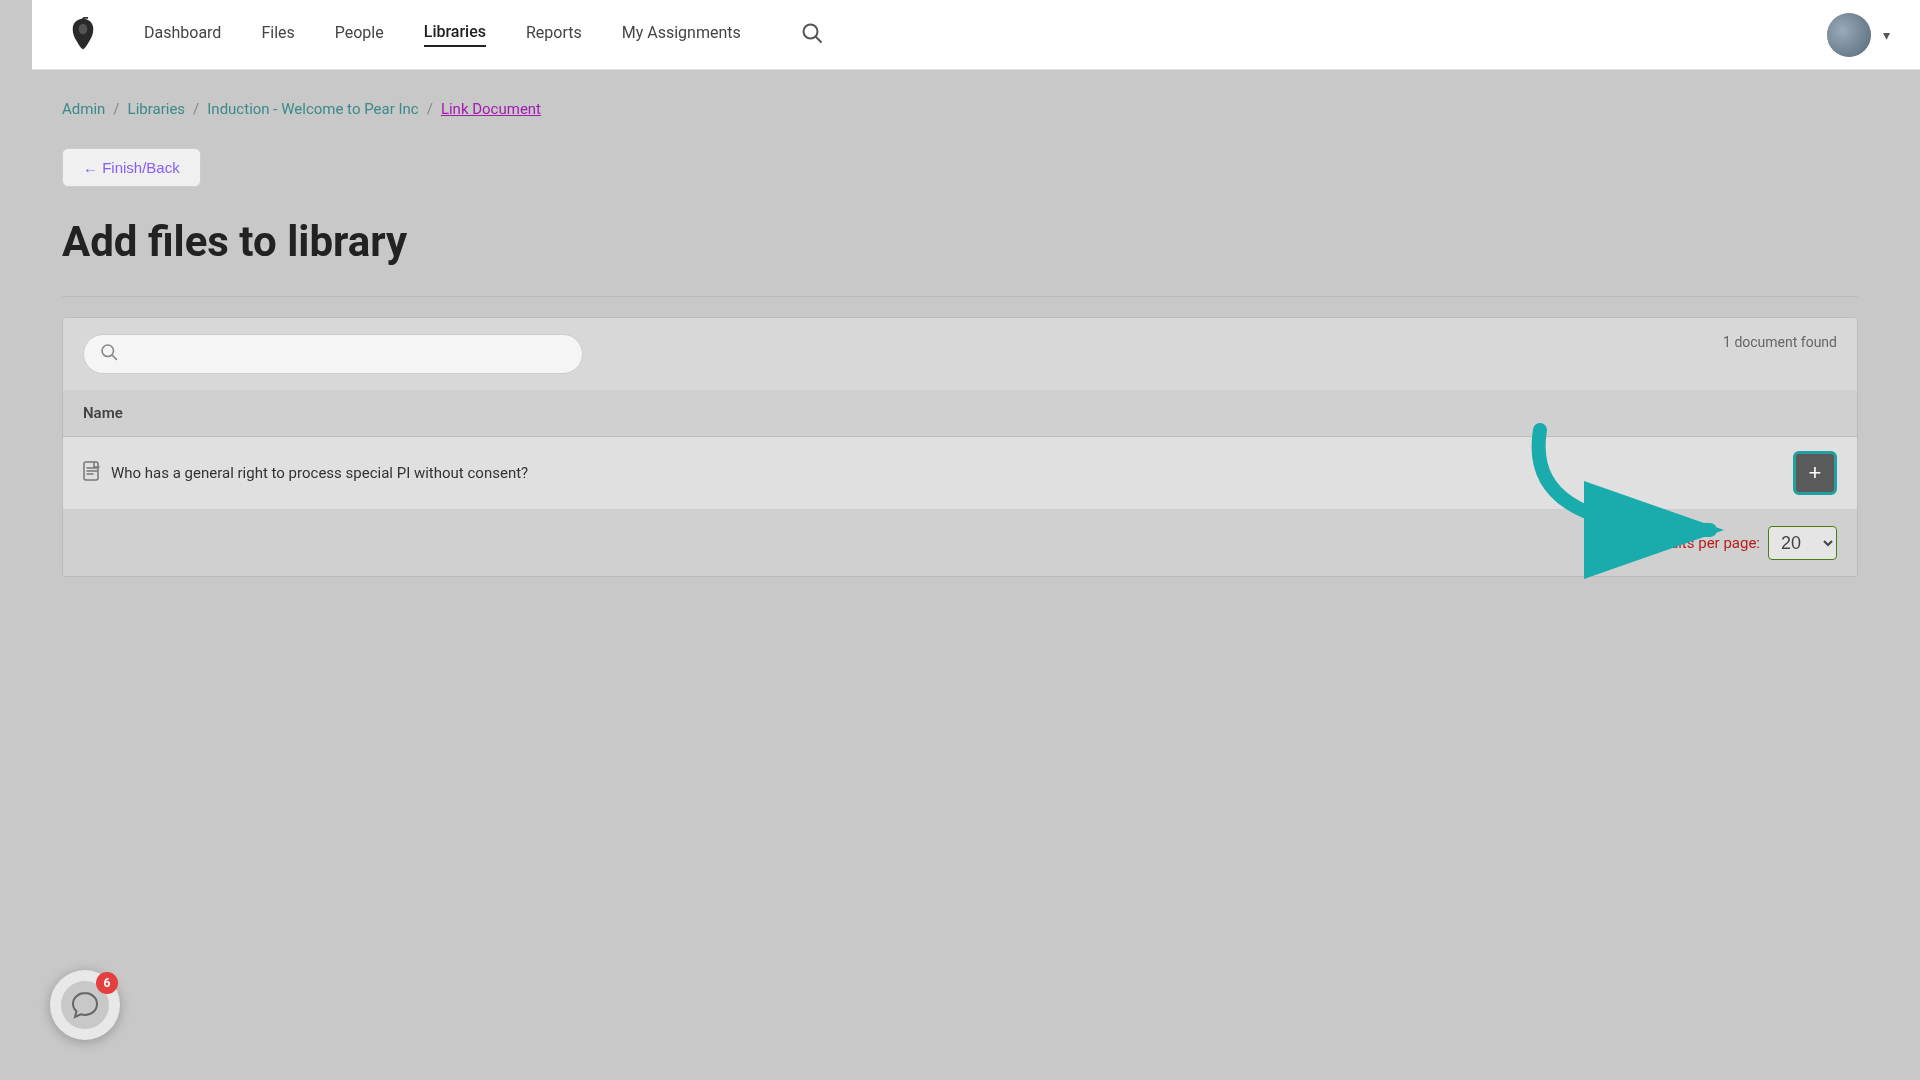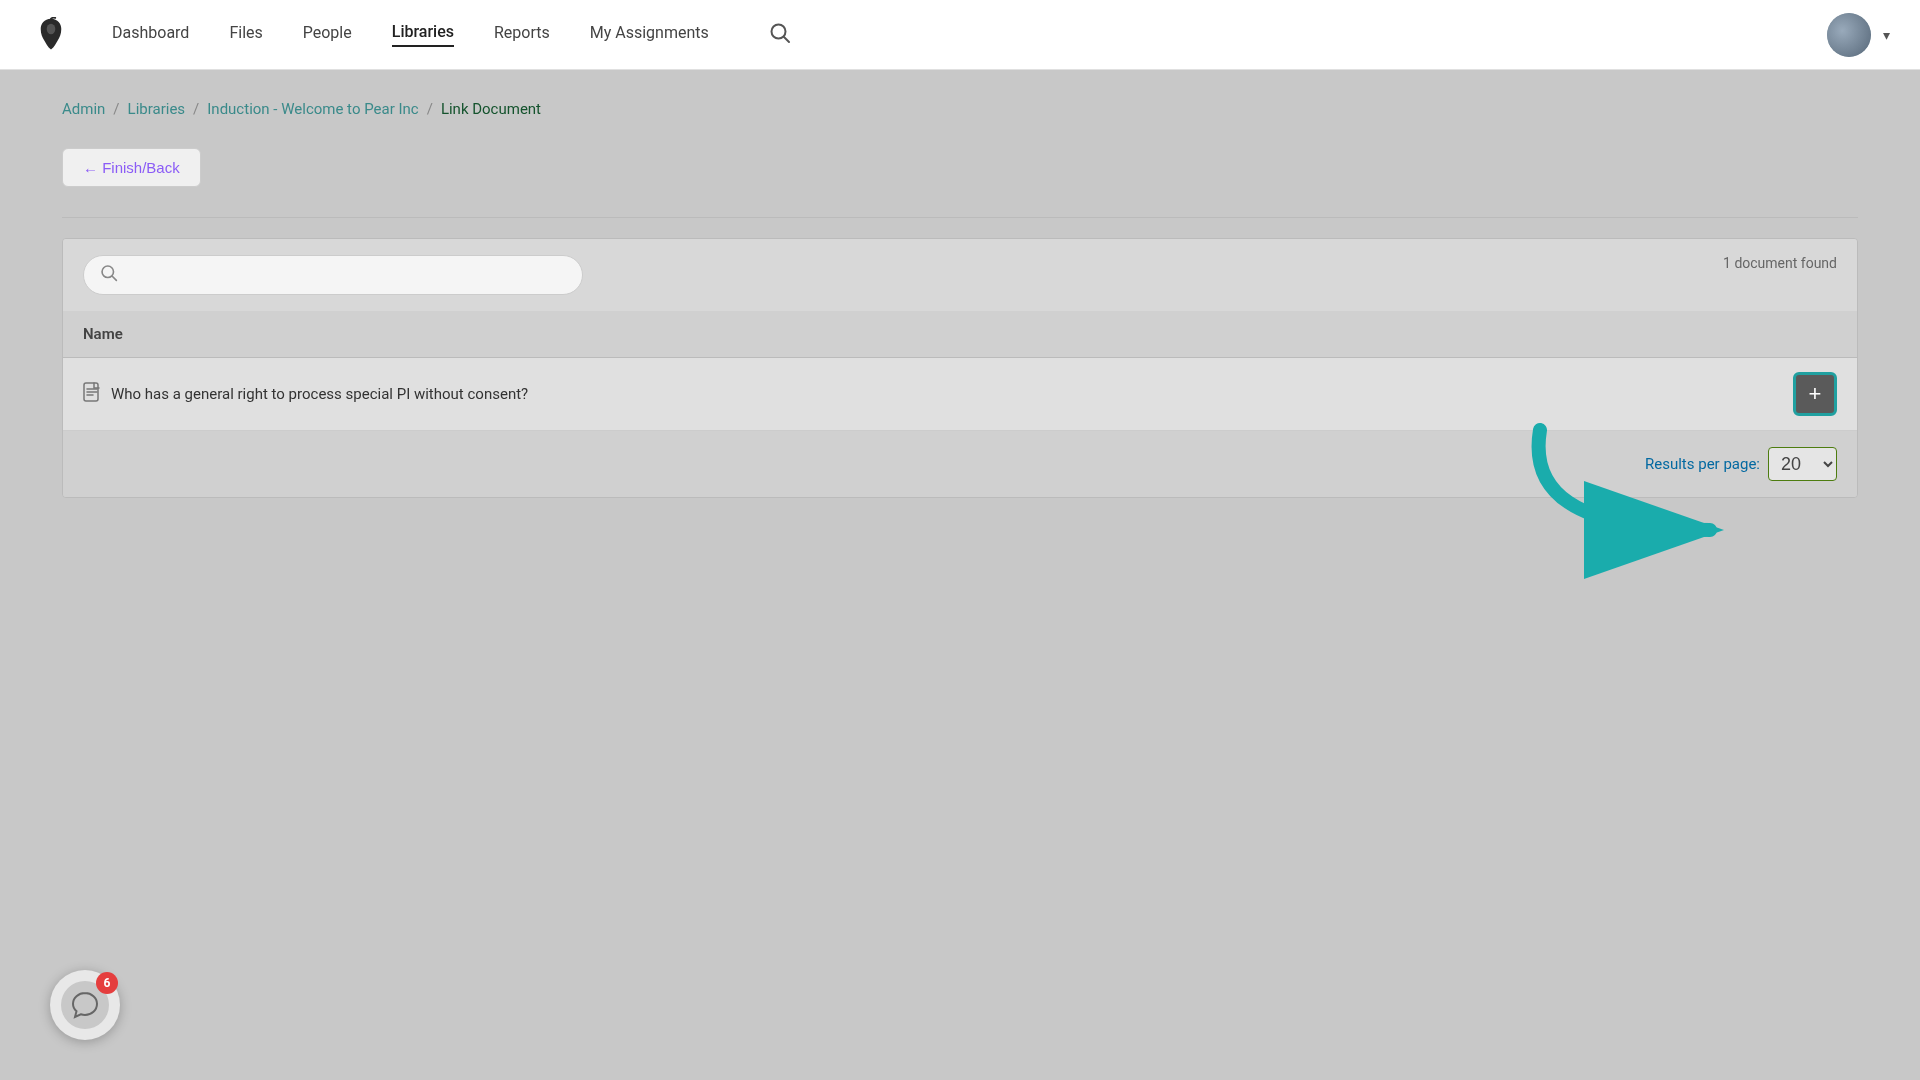--- a/index.html
+++ b/index.html
@@ -24,20 +24,21 @@
     
     .top-nav {
       background: #ffffff;
       height: 70px;
       display: flex;
       align-items: center;
       padding: 0 30px;
       border-bottom: 1px solid #e0e0e0;
       position: relative;
       z-index: 10;
+      margin-left: 32px;
     }
 
     .nav-logo {
       width: 42px;
       height: 42px;
       margin-right: 40px;
       display: flex;
       align-items: center;
       justify-content: center;
     }
@@ -122,21 +123,22 @@
       color: #3a8a8a;
       cursor: pointer;
       text-decoration: none;
     }
 
     .breadcrumb-separator {
       color: #888;
     }
 
     .breadcrumb-current {
-      color: #14532d;
+      color: #a21caf;
+      text-decoration: underline;
     }
 
     
     .finish-back-btn {
       display: inline-flex;
       align-items: center;
       gap: 8px;
       padding: 10px 20px;
       background: #f0f0f0;
       border: 1px solid #ccc;
@@ -272,21 +274,21 @@
       display: flex;
       align-items: center;
       justify-content: flex-end;
       padding: 16px 20px;
       gap: 8px;
       background: #d0d0d0;
     }
 
     .results-label {
       font-size: 15px;
-      color: #0369a1;
+      color: #b91c1c;
     }
 
     .results-select {
       padding: 5px 8px;
       border: 1px solid #4d7c0f;
       border-radius: 4px;
       background: #e5e5e5;
       font-size: 18px;
       cursor: pointer;
       color: #444;
@@ -391,20 +393,21 @@
       <span class="breadcrumb-separator">/</span>
       <a class="breadcrumb-link">Induction - Welcome to Pear Inc</a>
       <span class="breadcrumb-separator">/</span>
       <span class="breadcrumb-current">Link Document</span>
     </div>
 
     
     <button class="finish-back-btn">← Finish/Back</button>
 
     
+    <h1 class="page-title">Add files to library</h1>
 
     <hr class="divider">
 
     
     <div class="table-container">
 
       <div class="search-row">
         <div class="search-box">
           <span class="search-icon-svg">
             <svg width="18" height="18" viewBox="0 0 22 22" fill="none">

